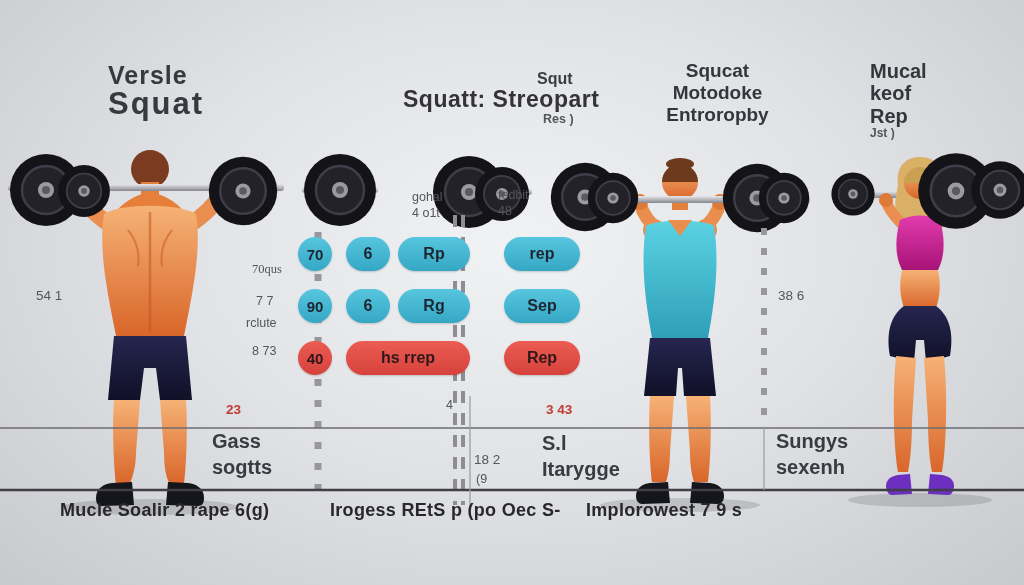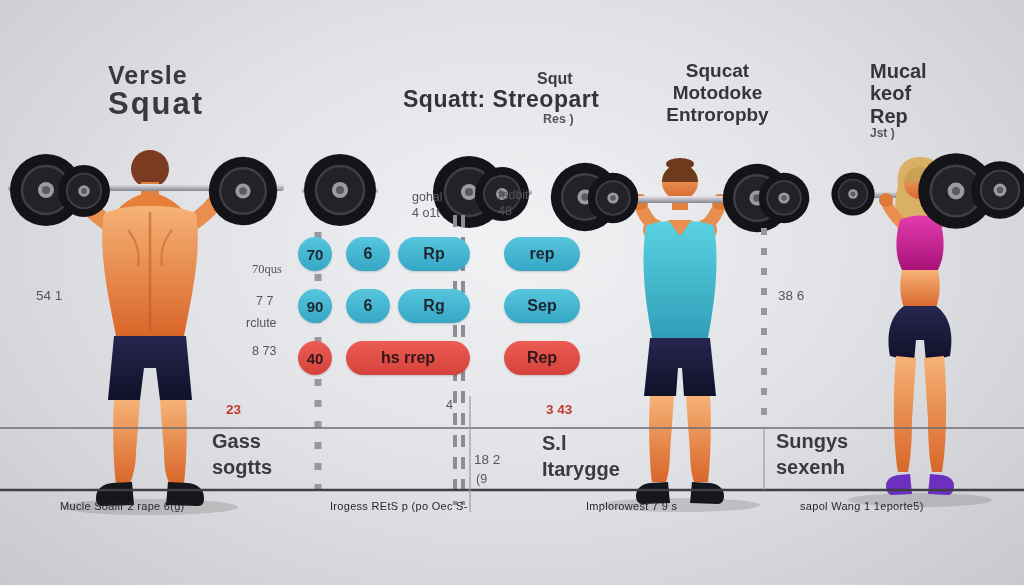--- a/index.html
+++ b/index.html
@@ -32,21 +32,21 @@
         justify-content:center;font-weight:bold;font-size:15px;color:#1e2530;
         box-shadow:0 1px 2px rgba(0,0,0,.18);}
   .circ.cyan{background:linear-gradient(#57c6de,#35a7c5);}
   .circ.red{background:linear-gradient(#ec5c53,#d5423b);color:#30171a;}
 
   
   .small{font-size:12.5px;color:#55555c;line-height:1.25;}
   .smallbold{font-size:20px;font-weight:bold;color:#3a3a41;line-height:1.3;}
   .rednum{font-size:13.5px;font-weight:bold;color:#c23b32;}
 
-  .footer{font-size:11px;font-weight:normal;color:#27272d;letter-spacing:.3px;white-space:nowrap;}
+  .footer{font-size:18px;font-weight:bold;color:#27272d;letter-spacing:.3px;white-space:nowrap;}
 </style>
 </head>
 <body>
 
 <div class="canvas">
 
   <svg width="1024" height="585" viewBox="0 0 1024 585">
     <defs>
       <linearGradient id="skinG" x1="0" y1="0" x2="0" y2="1">
         <stop offset="0" stop-color="#f6b276"></stop>
@@ -244,15 +244,14 @@
 
   <div class="abs small" style="left:778px;top:288px;font-size:13.5px;">38 6</div>
   <div class="abs smallbold" style="left:776px;top:428px;">
     <div>Sungys</div>
     <div>sexenh</div>
   </div>
 
   <div class="abs footer" style="left:60px;top:500px;">Mucle Soalir 2 rape 6(g)</div>
   <div class="abs footer" style="left:330px;top:500px;">Irogess REtS p (po Oec S-</div>
   <div class="abs footer" style="left:586px;top:500px;">Implorowest 7 9 s</div>
-  <div class="abs footer" style="left:800px;top:500px;">sapol Wang 1 1eporte5)</div>
 
 </div>
 
 </body></html>

